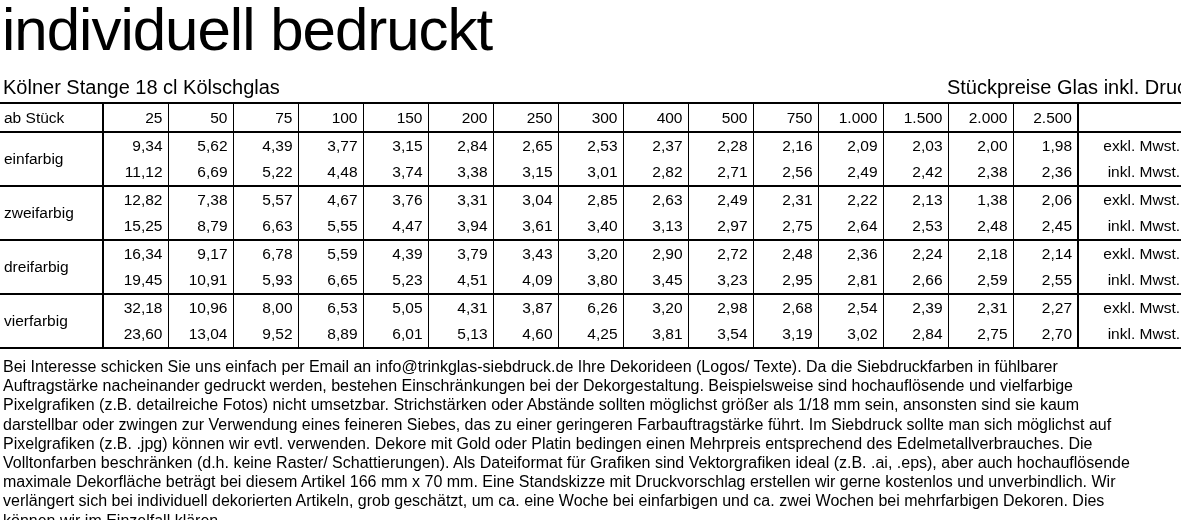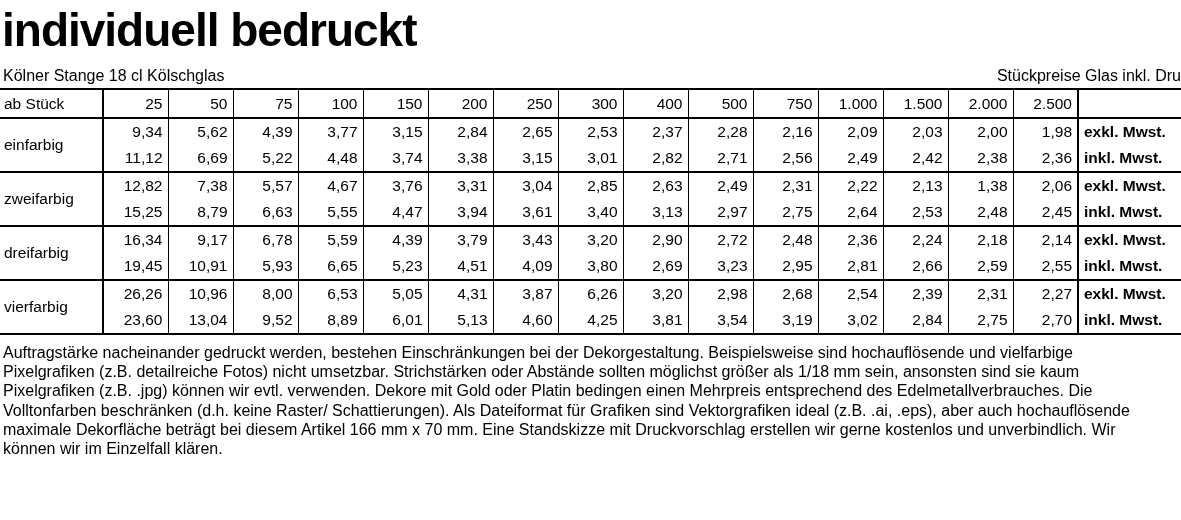--- a/index.html
+++ b/index.html
@@ -10,32 +10,32 @@
     font-family: "Liberation Sans", sans-serif;
   }
   body {
     width: 1181px;
     height: 520px;
     overflow: hidden;
     position: relative;
   }
   h1.page-title {
     margin: 0 0 0 2px;
-    font-size: 46px;
-    font-weight: bold;
+    font-size: 60px;
+    font-weight: normal;
     line-height: 60px;
     letter-spacing: -1px;
     white-space: nowrap;
   }
   .subline {
     display: flex;
     justify-content: space-between;
     align-items: flex-start;
-    margin: 7px 0 0 3px;
-    font-size: 16px;
+    margin: 16px 0 0 3px;
+    font-size: 20px;
     white-space: nowrap;
   }
   .subline .right {
     margin-right: -16px;
   }
   table.price-table {
     border-collapse: collapse;
     table-layout: fixed;
     width: 1181px;
     margin-top: 3px;
@@ -59,23 +59,22 @@
   }
   .price-table th.corner,
   .price-table td.cat {
     text-align: left;
     padding-left: 4px;
     border-right: 2px solid #000;
   }
   .price-table th.mwst-head,
   .price-table td.mwst {
     border-left: 2px solid #000;
-    text-align: left;
+    text-align: right;
     padding-left: 5px;
-    font-weight: bold;
   }
   .price-table tbody td {
     height: 24px;
   }
   .price-table tr.incl-row td,
   .price-table td.cat {
     border-bottom: 2px solid #000;
   }
   .info-block {
     margin: 8px 0 0 3px;
@@ -233,32 +232,32 @@
       </tr>
       <tr class="incl-row">
         <td class="num">19,45</td>
         <td class="num">10,91</td>
         <td class="num">5,93</td>
         <td class="num">6,65</td>
         <td class="num">5,23</td>
         <td class="num">4,51</td>
         <td class="num">4,09</td>
         <td class="num">3,80</td>
-        <td class="num">2,69</td>
+        <td class="num">3,45</td>
         <td class="num">3,23</td>
         <td class="num">2,95</td>
         <td class="num">2,81</td>
         <td class="num">2,66</td>
         <td class="num">2,59</td>
         <td class="num">2,55</td>
         <td class="mwst">inkl. Mwst.</td>
       </tr>
       <tr class="excl-row">
         <td class="cat" rowspan="2">vierfarbig</td>
-        <td class="num">26,26</td>
+        <td class="num">32,18</td>
         <td class="num">10,96</td>
         <td class="num">8,00</td>
         <td class="num">6,53</td>
         <td class="num">5,05</td>
         <td class="num">4,31</td>
         <td class="num">3,87</td>
         <td class="num">6,26</td>
         <td class="num">3,20</td>
         <td class="num">2,98</td>
         <td class="num">2,68</td>
@@ -283,19 +282,22 @@
         <td class="num">3,02</td>
         <td class="num">2,84</td>
         <td class="num">2,75</td>
         <td class="num">2,70</td>
         <td class="mwst">inkl. Mwst.</td>
       </tr>
     </tbody>
 </table>
 
 <div class="info-block" id="info-text">
+    <div class="info-line">Bei Interesse schicken Sie uns einfach per Email an info@trinkglas-siebdruck.de Ihre Dekorideen (Logos/ Texte). Da die Siebdruckfarben in fühlbarer</div>
     <div class="info-line">Auftragstärke nacheinander gedruckt werden, bestehen Einschränkungen bei der Dekorgestaltung. Beispielsweise sind hochauflösende und vielfarbige</div>
     <div class="info-line">Pixelgrafiken (z.B. detailreiche Fotos) nicht umsetzbar. Strichstärken oder Abstände sollten möglichst größer als 1/18 mm sein, ansonsten sind sie kaum</div>
+    <div class="info-line">darstellbar oder zwingen zur Verwendung eines feineren Siebes, das zu einer geringeren Farbauftragstärke führt. Im Siebdruck sollte man sich möglichst auf</div>
     <div class="info-line">Pixelgrafiken (z.B. .jpg) können wir evtl. verwenden. Dekore mit Gold oder Platin bedingen einen Mehrpreis entsprechend des Edelmetallverbrauches. Die</div>
     <div class="info-line">Volltonfarben beschränken (d.h. keine Raster/ Schattierungen). Als Dateiformat für Grafiken sind Vektorgrafiken ideal (z.B. .ai, .eps), aber auch hochauflösende</div>
     <div class="info-line">maximale Dekorfläche beträgt bei diesem Artikel 166 mm x 70 mm. Eine Standskizze mit Druckvorschlag erstellen wir gerne kostenlos und unverbindlich. Wir</div>
+    <div class="info-line">verlängert sich bei individuell dekorierten Artikeln, grob geschätzt, um ca. eine Woche bei einfarbigen und ca. zwei Wochen bei mehrfarbigen Dekoren. Dies</div>
     <div class="info-line">können wir im Einzelfall klären.</div>
   </div>
 
 </body></html>

